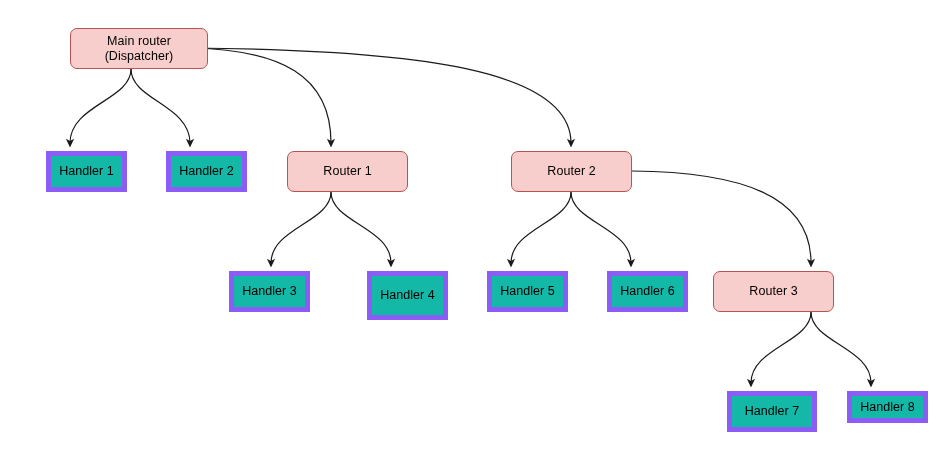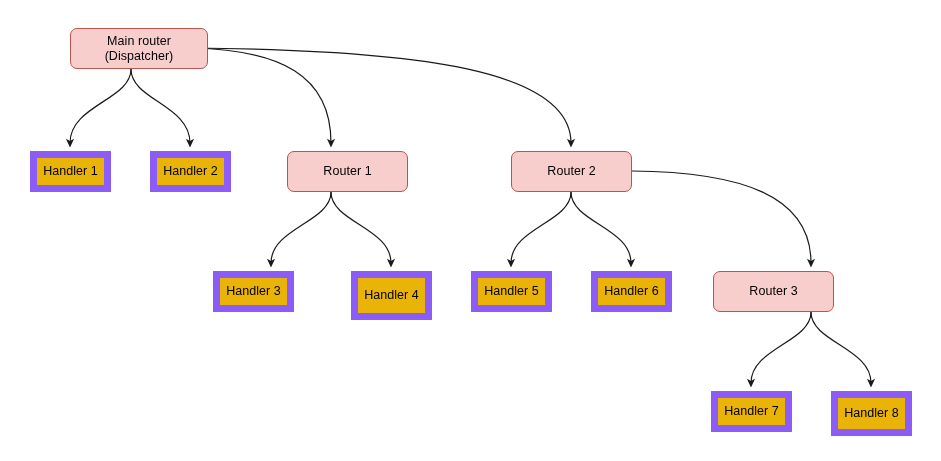--- a/index.html
+++ b/index.html
@@ -40,23 +40,24 @@
     letter-spacing: 0.05px;
     white-space: pre-line;
     z-index: 2;
   }
   .node-router {
     background: #f8cecc;
     border: 1px solid #b85450;
     border-radius: 7px;
   }
   .node-handler {
-    background: #eab308;
-    border: 7px solid #8b5cf6;
+    background: #14b8a6;
+    border: 5px solid #8b5cf6;
     border-radius: 0px;
+    margin-left: 16px;
   }
   .node-label {
     display: block;
     width: 100%;
     white-space: pre-line;
   }
 </style>
 </head>
 <body>
 
@@ -88,17 +89,17 @@
 (Dispatcher)</span></div>
       <div class="node node-handler" style="left: 30px; top: 151px; width: 81px; height: 41px;"><span class="node-label">Handler 1</span></div>
       <div class="node node-handler" style="left: 150px; top: 151px; width: 81px; height: 41px;"><span class="node-label">Handler 2</span></div>
       <div class="node node-router" style="left: 271px; top: 151px; width: 121px; height: 41px; margin-left: 16px;"><span class="node-label">Router 1</span></div>
       <div class="node node-router" style="left: 511px; top: 151px; width: 121px; height: 41px;"><span class="node-label">Router 2</span></div>
       <div class="node node-handler" style="left: 213px; top: 271px; width: 81px; height: 41px; justify-content: flex-end;"><span class="node-label">Handler 3</span></div>
       <div class="node node-handler" style="left: 351px; top: 271px; width: 81px; height: 49px;"><span class="node-label">Handler 4</span></div>
       <div class="node node-handler" style="left: 471px; top: 271px; width: 81px; height: 41px; justify-content: center;"><span class="node-label">Handler 5</span></div>
       <div class="node node-handler" style="left: 591px; top: 271px; width: 81px; height: 41px;"><span class="node-label">Handler 6</span></div>
       <div class="node node-router" style="left: 713px; top: 271px; width: 121px; height: 41px;"><span class="node-label">Router 3</span></div>
-      <div class="node node-handler" style="left: 711px; top: 391px; width: 81px; height: 41px;"><span class="node-label">Handler 7</span></div>
-      <div class="node node-handler" style="left: 831px; top: 391px; width: 81px; height: 45px; justify-content: flex-end;"><span class="node-label">Handler 8</span></div>
+      <div class="node node-handler" style="left: 711px; top: 391px; width: 90px; height: 41px;"><span class="node-label">Handler 7</span></div>
+      <div class="node node-handler" style="left: 831px; top: 391px; width: 81px; height: 32px; justify-content: flex-end;"><span class="node-label">Handler 8</span></div>
     </div>
 
 </div>
 
 </body></html>

